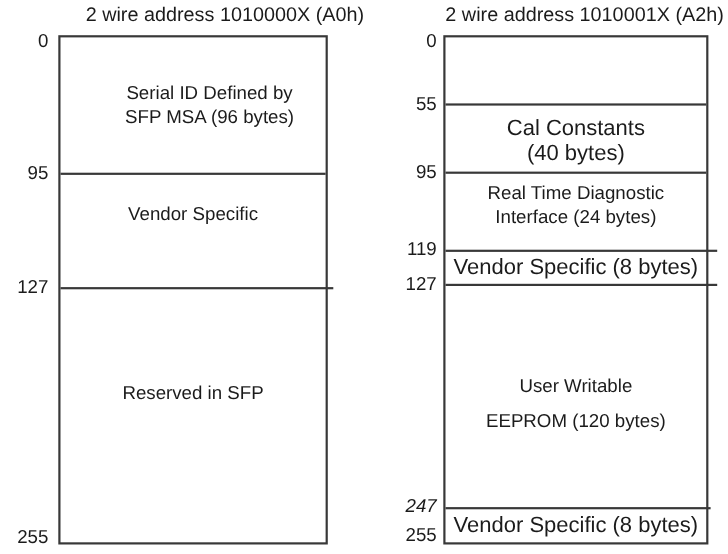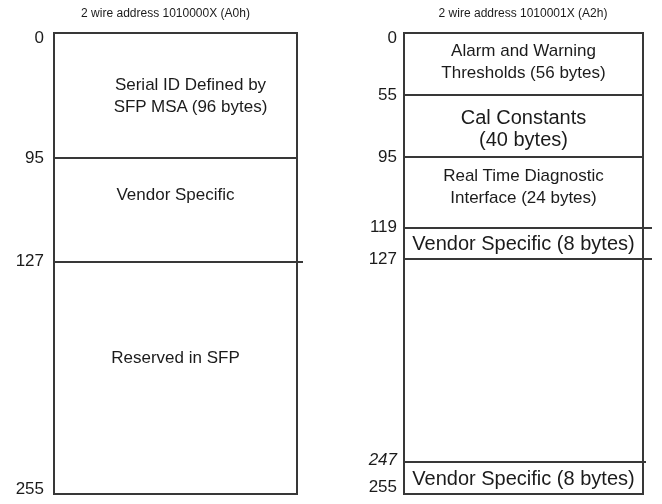--- a/index.html
+++ b/index.html
@@ -12,23 +12,23 @@
     position: relative;
     width: 662px;
     height: 504px;
     background: #ffffff;
     color: #1b1b1b;
     overflow: hidden;
   }
   .map-title {
     position: absolute;
     top: 2px;
-    font-size: 12px;
+    font-size: 18px;
     line-height: 22px;
-    text-align: center;
+    text-align: right;
     white-space: nowrap;
     color: #1b1b1b;
   }
   #title-a0h { left: 0px;   width: 331px; }
   #title-a2h { left: 388px; width: 270px; }
 
   .mem-box {
     position: absolute;
     top: 32px;
     height: 463px;
@@ -139,32 +139,32 @@
   <div class="hline" id="a2h-div-247"></div>
 
   <div class="marker colR" id="a2h-m0">0</div>
   <div class="marker colR" id="a2h-m55">55</div>
   <div class="marker colR" id="a2h-m95">95</div>
   <div class="marker colR" id="a2h-m119">119</div>
   <div class="marker colR" id="a2h-m127">127</div>
   <div class="marker colR" id="a2h-m247">247</div>
   <div class="marker colR" id="a2h-m255">255</div>
 
-  <div class="region inR" id="rg-alarm">
-    <div>Alarm and Warning</div>
-    <div>Thresholds (56 bytes)</div>
-  </div>
   <div class="region inR bold" id="rg-cal">
     <div>Cal Constants</div>
     <div>(40 bytes)</div>
   </div>
   <div class="region inR" id="rg-rtd">
     <div>Real Time Diagnostic</div>
     <div>Interface (24 bytes)</div>
   </div>
   <div class="region inR bold" id="rg-vs8a">
     <div>Vendor Specific (8 bytes)</div>
   </div>
+  <div class="region inR wide-gap" id="rg-eeprom">
+    <div>User Writable</div>
+    <div>EEPROM (120 bytes)</div>
+  </div>
   <div class="region inR bold" id="rg-vs8b">
     <div>Vendor Specific (8 bytes)</div>
   </div>
 
 </div>
 
 </body></html>

